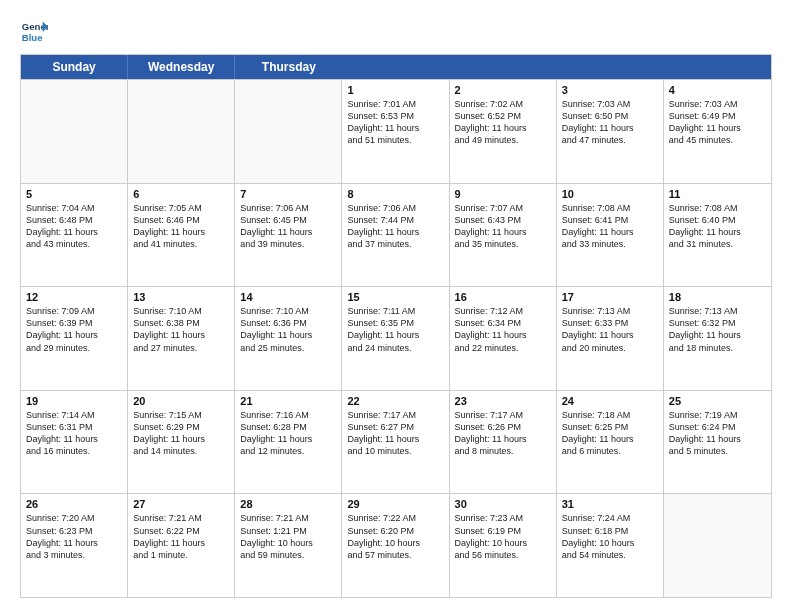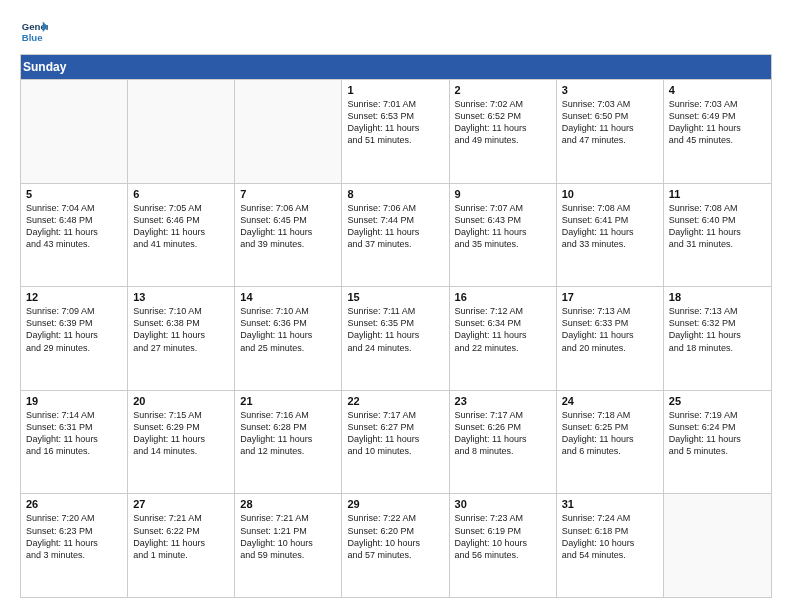--- a/index.html
+++ b/index.html
@@ -53,20 +53,21 @@
     }
     .cal-header-row {
       display: grid;
       grid-template-columns: repeat(7, 1fr);
       background: #2b5ba8;
     }
     .cal-header-cell {
       color: #fff;
       font-size: 12px;
       font-weight: bold;
+      text-align: center;
       padding: 5px 2px;
       border-right: 1px solid #4a7ac8;
     }
     .cal-header-cell:last-child { border-right: none; }
     .cal-body {
       flex: 1;
       display: flex;
       flex-direction: column;
     }
     .cal-row {
@@ -112,20 +113,22 @@
     </div>
     <div class="title-area">
       <div class="month-title"></div>
       <div class="location"></div>
     </div>
   </div>
 
   <div class="calendar">
     <div class="cal-header-row">
     <div class="cal-header-cell">Sunday</div>
+        <div class="cal-header-cell">Wednesday</div>
+        <div class="cal-header-cell">Thursday</div>
       </div>
     <div class="cal-body">
     <div class="cal-row">
           <div class="cal-cell empty"></div>
           <div class="cal-cell empty"></div>
           <div class="cal-cell empty"></div>
           <div class="cal-cell">
             <div class="day-num">1</div>
             <div class="cell-text">Sunrise: 7:01 AM</div>
             <div class="cell-text">Sunset: 6:53 PM</div>

